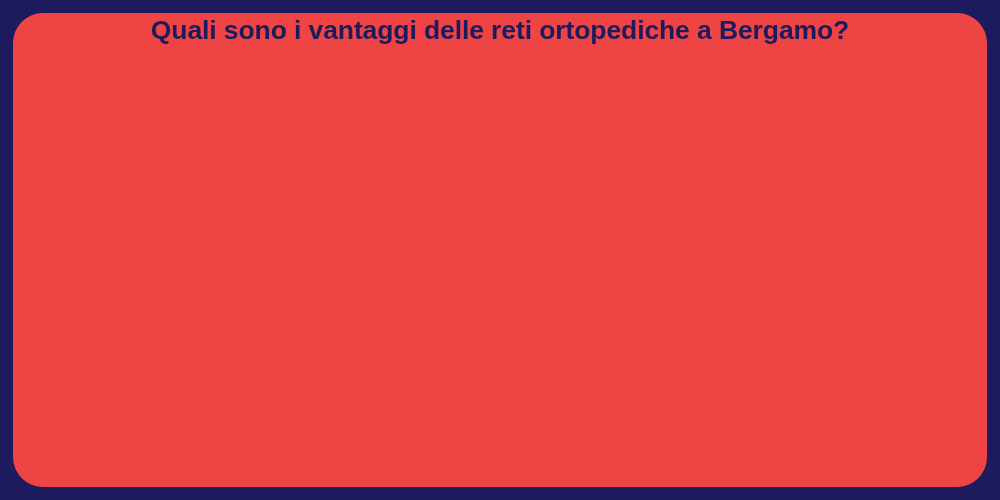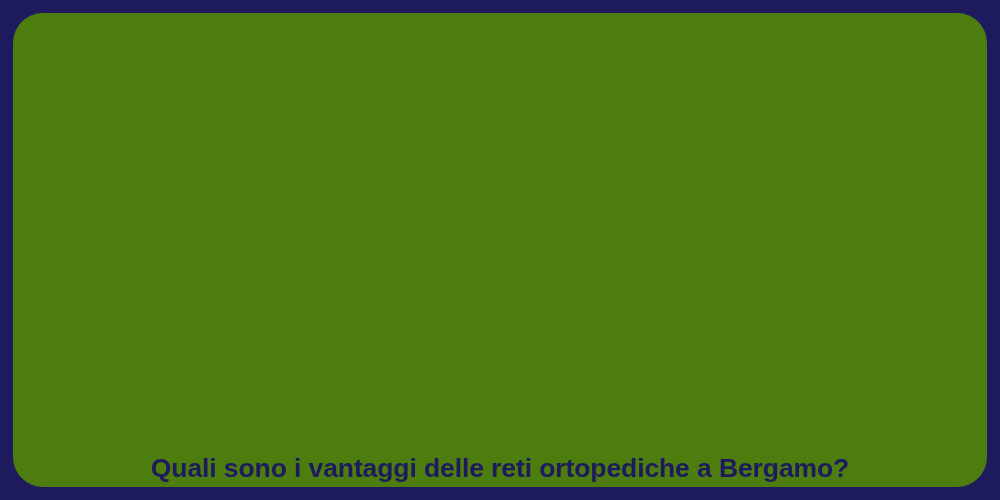--- a/index.html
+++ b/index.html
@@ -21,24 +21,24 @@
     height: 500px;
     background: #1e1a5e;
     padding: 13px;
     display: flex;
   }
 
   .banner-card {
     position: relative;
     box-sizing: border-box;
     flex: 1 1 auto;
-    background: #4d7c0f;
+    background: #ef4444;
     border-radius: 30px;
     display: flex;
-    align-items: flex-end;
+    align-items: flex-start;
     justify-content: center;
     overflow: hidden;
   }
 
   .headline {
     margin: 0;
     padding: 0 40px;
     text-align: center;
     color: #1e1a5e;
     font-family: "Liberation Sans", sans-serif;

